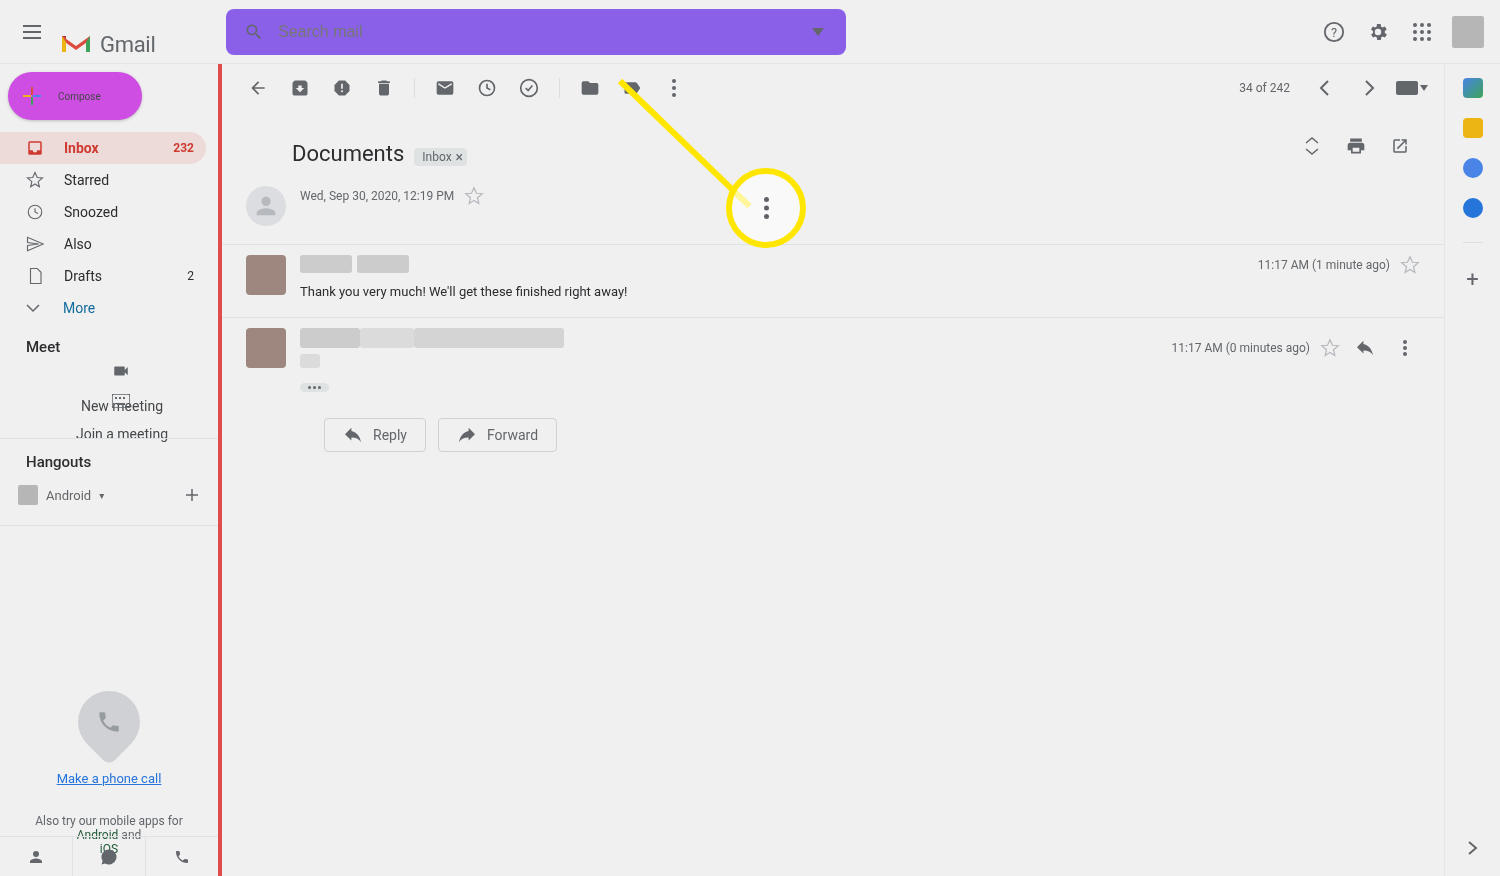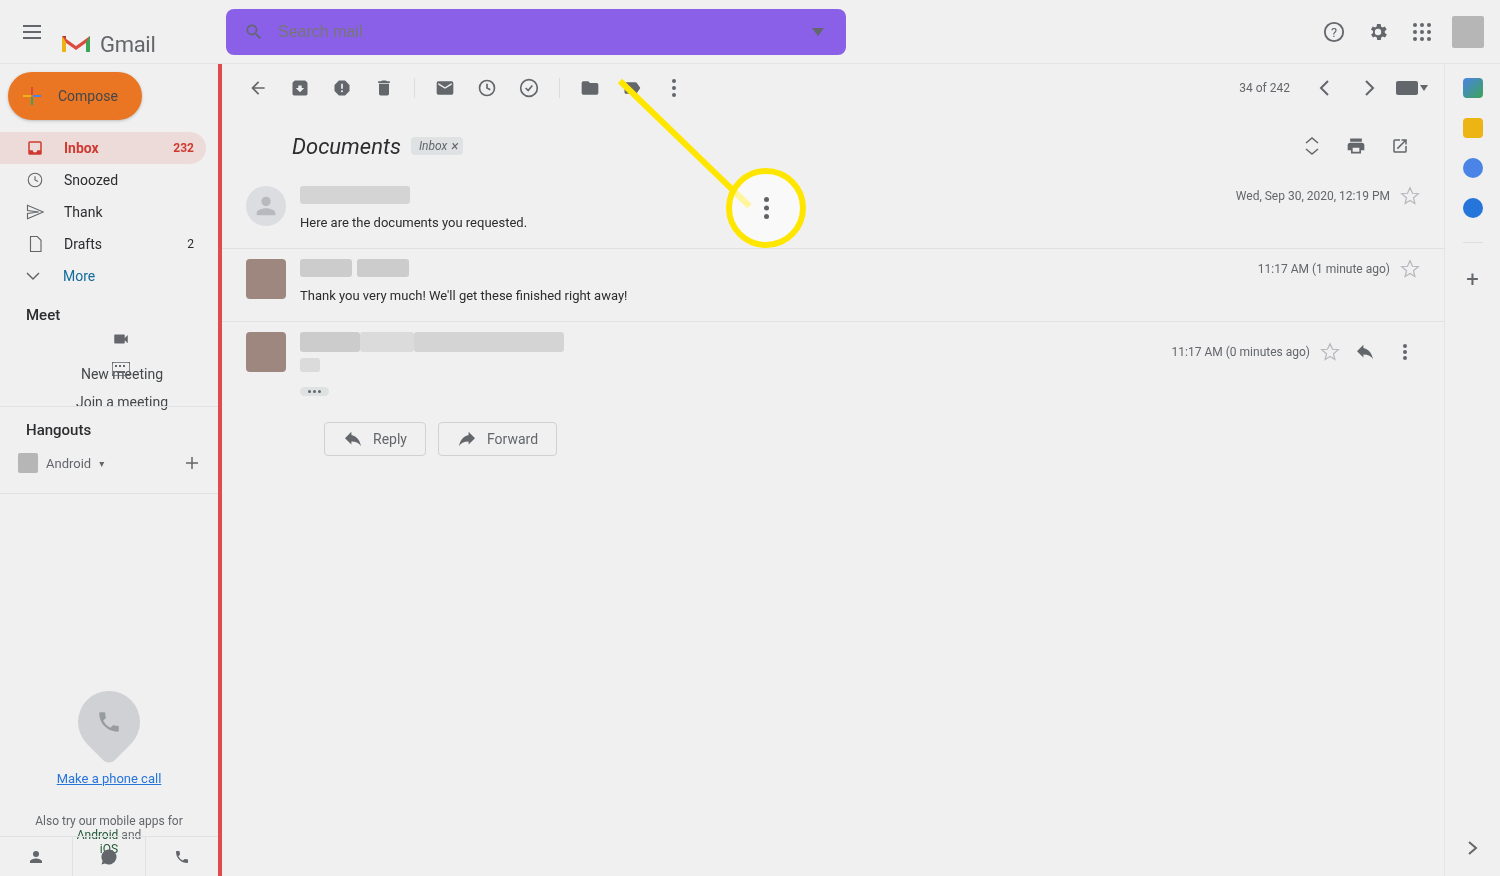--- a/index.html
+++ b/index.html
@@ -114,26 +114,26 @@
   display: flex;
   flex-direction: column;
   padding-top: 8px;
 }
 .compose-btn {
   margin: 0 0 12px 8px;
   width: 134px;
   height: 48px;
   border-radius: 24px;
   box-shadow: 0 1px 3px rgba(60,64,67,0.3);
-  background: #f97316;
+  background: #d946ef;
   display: flex;
   align-items: center;
   padding: 0 20px 0 12px;
   gap: 14px;
-  font-size: 14px;
+  font-size: 10px;
   color: #3c4043;
   cursor: pointer;
 }
 .compose-plus {
   width: 24px;
   height: 24px;
 }
 .nav-list {
   display: flex;
   flex-direction: column;
@@ -254,24 +254,23 @@
   display:flex;align-items:center;gap:6px;
   color:#5f6368;
   font-size:12px;
 }
 .page-counter { margin-right: 8px; }
 .input-tools { display:flex;align-items:center;gap:2px;}
 .kb-icon {
   width:22px;height:14px;background:#5f6368;border-radius:2px;
 }
 .subject-row {
-  display:flex;align-items:center;
+  display:flex;align-items:flex-end;
   padding: 14px 24px 10px 70px;
   gap: 10px;
-  font-style: italic;
 }
 .subject-text { font-size: 22px; color:#202124; }
 .inbox-chip {
   font-size: 12px;
   background: #eceff1;
   color: #5f6368;
   padding: 1px 4px 1px 8px;
   border-radius: 4px;
   display:inline-flex;align-items:center;gap:4px;
 }
@@ -437,33 +436,41 @@
             <svg width="18" height="18" viewBox="0 0 24 24">
               <path d="M19 3H5a2 2 0 00-2 2v14a2 2 0 002 2h14a2 2 0 002-2V5a2 2 0 00-2-2zm0 12h-4a3 3 0 01-6 0H5V5h14z"></path>
             </svg>
           </span>
         <span class="nav-label">Inbox</span>
         <span class="nav-count">232</span>
       </div>
       <div class="nav-item">
         <span class="nav-icon">
             <svg width="18" height="18" viewBox="0 0 24 24">
+              <path d="M12 17.3L6.2 21l1.6-6.8L2 9.3l7-.6L12 2l3 6.7 7 .6-5.8 4.9L17.8 21z" fill="none" stroke="#5f6368" stroke-width="1.5"></path>
+            </svg>
+          </span>
+        <span class="nav-label">Starred</span>
+      </div>
+      <div class="nav-item">
+        <span class="nav-icon">
+            <svg width="18" height="18" viewBox="0 0 24 24">
               <circle cx="12" cy="12" r="9" fill="none" stroke="#5f6368" stroke-width="1.5"></circle>
               <path d="M12 7v5l4 2" stroke="#5f6368" stroke-width="1.5" fill="none"></path>
             </svg>
           </span>
         <span class="nav-label">Snoozed</span>
       </div>
       <div class="nav-item">
         <span class="nav-icon">
             <svg width="18" height="18" viewBox="0 0 24 24">
               <path d="M2 21l21-9L2 3v7l15 2-15 2z" fill="none" stroke="#5f6368" stroke-width="1.5"></path>
             </svg>
           </span>
-        <span class="nav-label">Thank</span>
+        <span class="nav-label">Also</span>
       </div>
       <div class="nav-item">
         <span class="nav-icon">
             <svg width="18" height="18" viewBox="0 0 24 24">
               <path d="M6 2h9l5 5v15H6z" fill="none" stroke="#5f6368" stroke-width="1.5"></path>
             </svg>
           </span>
         <span class="nav-label">Drafts</span>
         <span class="nav-count">2</span>
       </div>
@@ -652,24 +659,20 @@
         </div>
       </div>
     </div>
 
     <div class="message">
       <div class="msg-head">
         <div class="msg-avatar">
           <svg width="28" height="28" viewBox="0 0 24 24">
               <path fill="#bdc1c6" d="M12 12a4 4 0 10-4-4 4 4 0 004 4zm0 2c-2.7 0-8 1.3-8 4v2h16v-2c0-2.7-5.3-4-8-4z"></path>
             </svg>
-        </div>
-        <div class="msg-meta">
-          <span class="redacted" style="width:110px"></span>
-          <div class="msg-body" style="margin-left:0;margin-top:8px;">Here are the documents you requested.</div>
         </div>
         <div class="msg-time-row">
           <span>Wed, Sep 30, 2020, 12:19 PM</span>
           <div class="star-btn">
             <svg width="20" height="20" viewBox="0 0 24 24">
                 <path d="M12 17.3L6.2 21l1.6-6.8L2 9.3l7-.6L12 2l3 6.7 7 .6-5.8 4.9L17.8 21z" fill="none" stroke="#bdc1c6" stroke-width="1.5"></path>
               </svg>
           </div>
         </div>
       </div>

